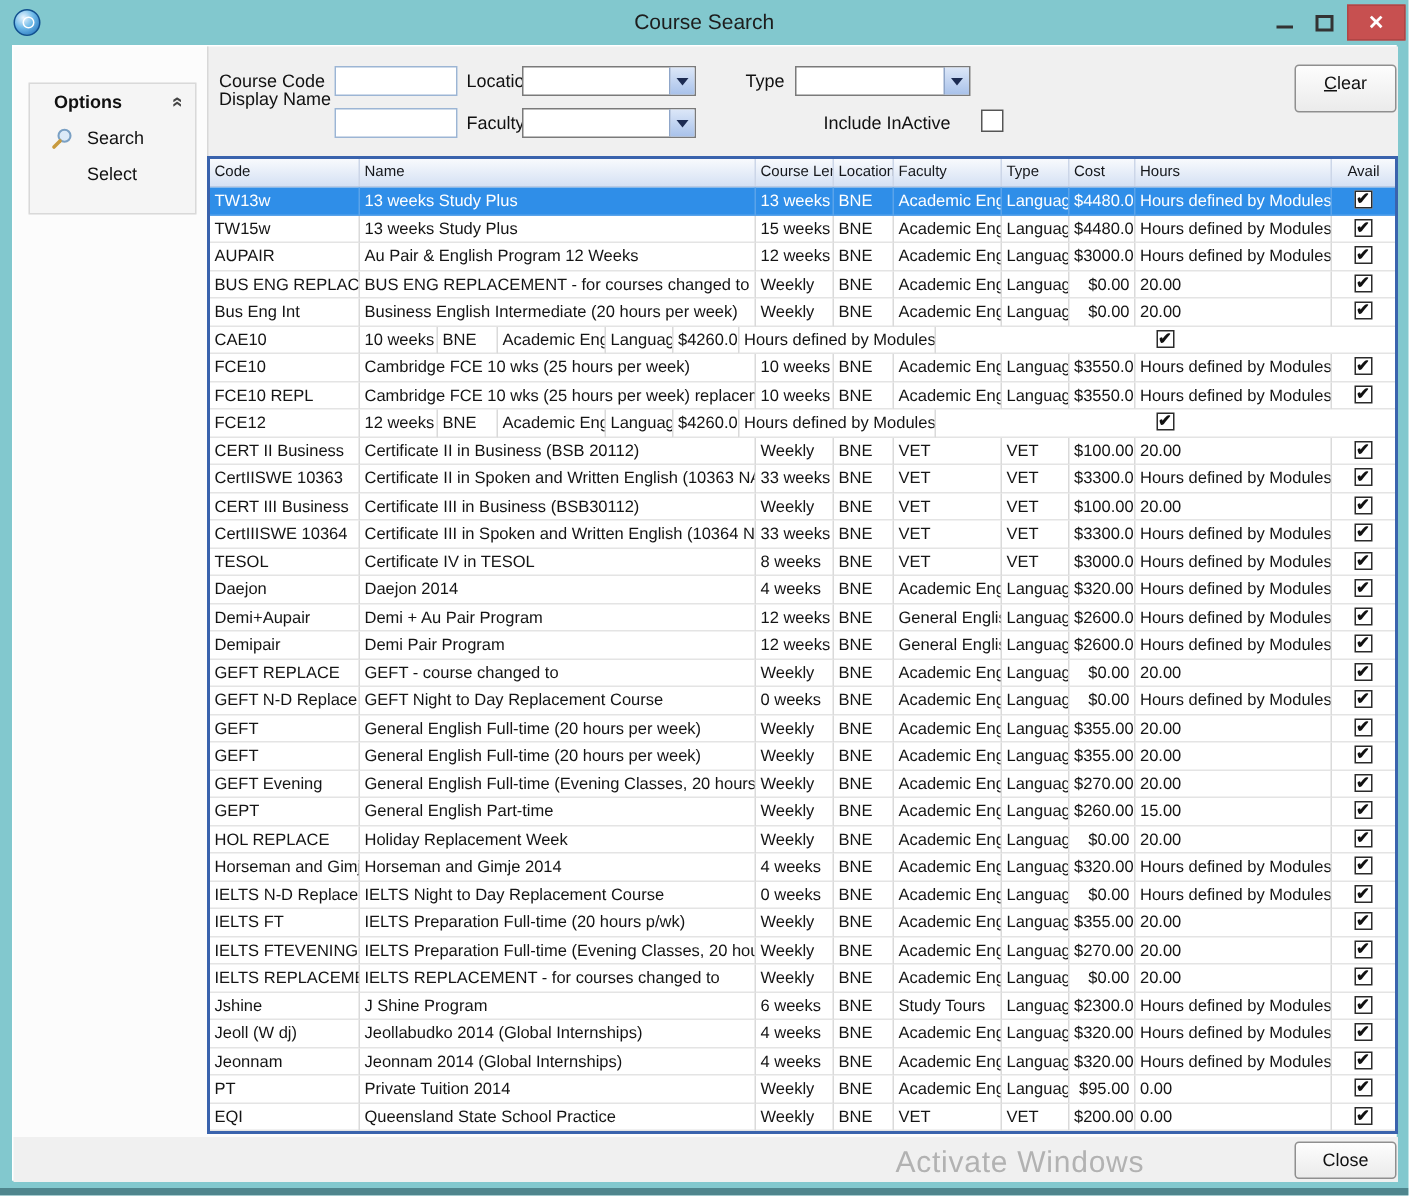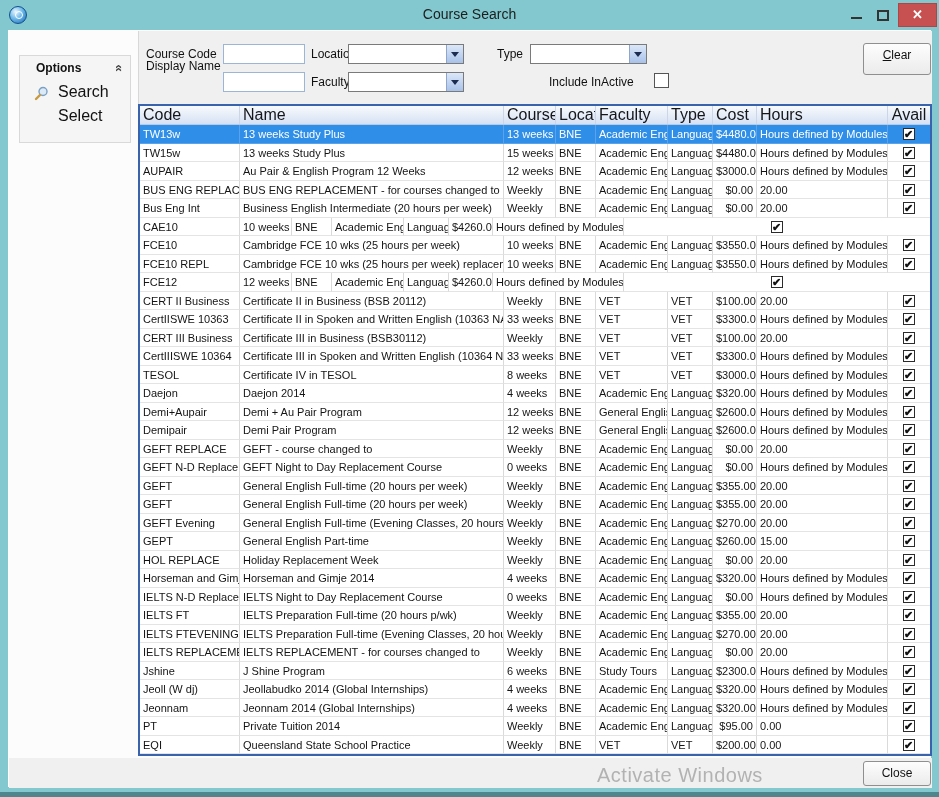--- a/index.html
+++ b/index.html
@@ -29,42 +29,42 @@
     border-left:1px solid #d8d8d8; }
   #footer-strip { position:absolute; left:0px; top:727px; width:923px; height:30px; background:#f0f0f0; }
 
   
   #options-panel { position:absolute; left:10px; top:24px; width:112px; height:88px;
     background:#f5f5f5; border:1px solid #d9d9d9; }
   #options-header { position:relative; height:24px; line-height:24px; padding-left:16px;
     font-size:12px; font-weight:bold; color:#111; }
   #options-collapse { position:absolute; right:8px; top:0px; font-size:13px; font-weight:bold; color:#444;
     display:inline-block; transform:rotate(90deg); line-height:24px; }
-  .opt-item { position:relative; height:24px; line-height:24px; padding-left:38px; font-size:16px; color:#111; cursor:default; }
+  .opt-item { position:relative; height:24px; line-height:24px; padding-left:38px; font-size:12px; color:#111; cursor:default; }
   .opt-item .icon { position:absolute; left:14px; top:4px; }
 
   
   .lbl { position:absolute; font-size:12px; color:#111; }
   .txtbox { position:absolute; height:20px; background:#fff; border:1px solid #9cb5d4; }
   .dropdown { position:absolute; height:20px; background:#fff; border:1px solid #7a7a7a; }
   .dd-btn { position:absolute; right:0; top:0; width:17px; height:18px;
     background:linear-gradient(#dce7f8,#a9c2ea); border-left:1px solid #8fa6c9; }
   .dd-btn::after { content:""; position:absolute; left:4px; top:7px; width:0; height:0;
     border-left:4px solid transparent; border-right:4px solid transparent; border-top:5px solid #1c2b52; }
   .chk { position:absolute; width:15px; height:15px; background:#fff; border:1px solid #555; }
   .btn { position:absolute; background:linear-gradient(#fdfdfd,#ebebeb); border:1px solid #8f8f8f;
     border-radius:3px; font-size:12px; color:#111; text-align:center; cursor:default; }
   .btn u { text-decoration:underline; }
 
   
   #course-table { position:absolute; left:129px; top:73px; width:794px; height:652px;
     background:#fff; border:2px solid #3a63ad; overflow:hidden; }
   #thead { display:flex; height:19px; background:linear-gradient(#f8fafd,#d5e1f4);
     border-bottom:1px solid #b9c9e2; }
-  .th { font-size:16px; color:#14161a; padding:0 3px; line-height:18px; white-space:nowrap;
+  .th { font-size:10px; color:#14161a; padding:0 3px; line-height:18px; white-space:nowrap;
     overflow:hidden; border-right:1px solid #ccd6e8; }
   .tr { display:flex; height:18.5px; background:#fff; }
   .td { font-size:11px; color:#141414; padding:0 3px; line-height:18px; white-space:nowrap;
     overflow:hidden; border-right:1px solid #dadada; border-bottom:1px solid #e4e4e4; }
   .tr.selected { background:#2f8ee8; }
   .tr.selected .td { color:#ffffff; border-right-color:#5aa3ea; border-bottom-color:#5aa3ea; }
   .c0 { width:100px; } .c1 { width:264px; } .c2 { width:52px; } .c3 { width:40px; }
   .c4 { width:72px; } .c5 { width:45px; } .c6 { width:44px; text-align:right; }
   .c7 { width:131px; } .c8 { width:42px; flex:1; text-align:center; border-right:none; }
   .cb { display:inline-block; width:12px; height:12px; background:#fff; border:1px solid #2b2b2b;

